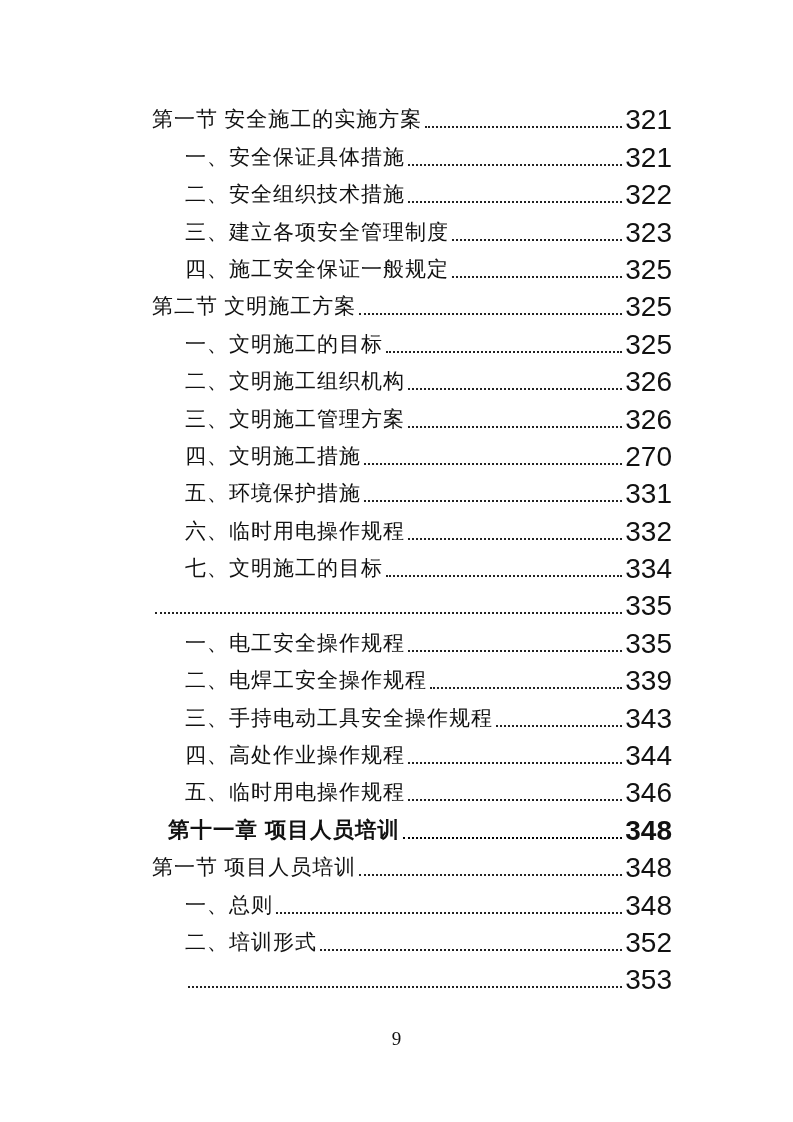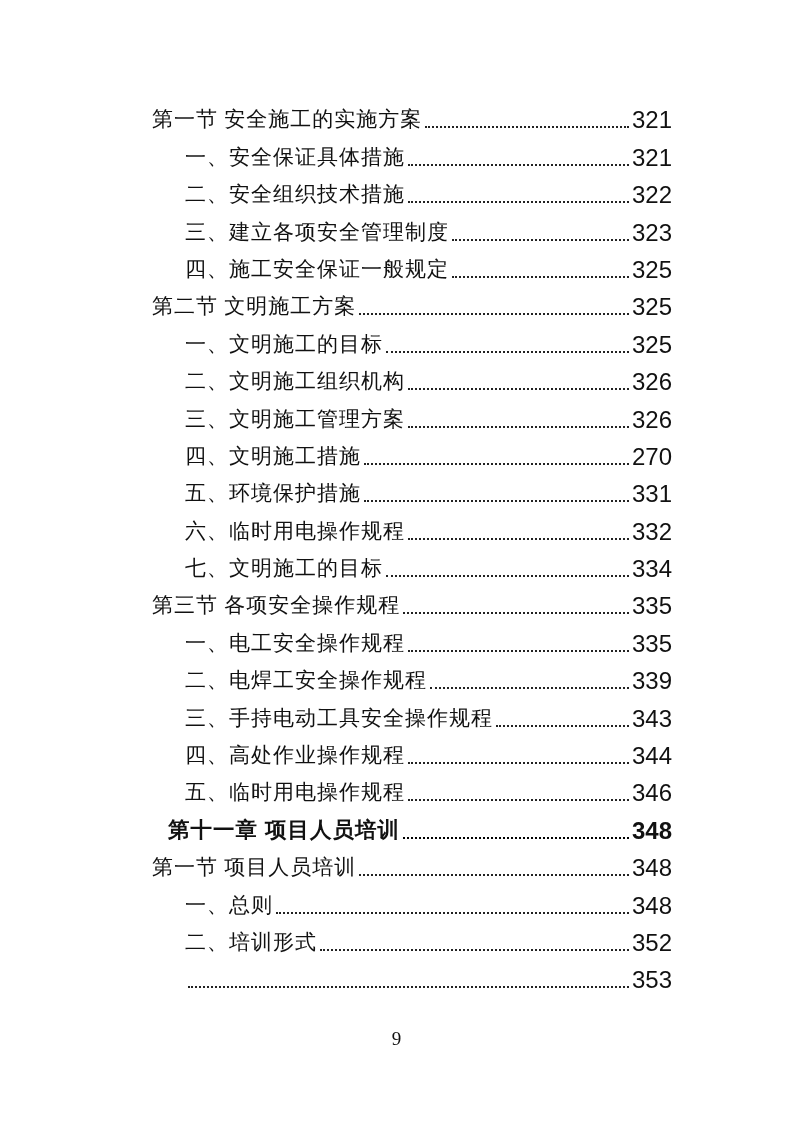--- a/index.html
+++ b/index.html
@@ -56,21 +56,21 @@
     right: 0;
     bottom: 8px;
     border-bottom: 2px dotted #222;
   }
   .toc-row.chapter .toc-dots::after {
     border-bottom: 2.5px dotted #000;
     bottom: 8px;
   }
   .toc-page {
     font-family: "Liberation Sans", "DejaVu Sans", sans-serif;
-    font-size: 24px;
+    font-size: 28px;
     white-space: nowrap;
   }
   .toc-row.chapter .toc-page { font-weight: bold; }
   .page-footer {
     position: absolute;
     top: 1028px;
     left: 0;
     width: 100%;
     text-align: center;
     font-size: 19px;
@@ -142,21 +142,20 @@
       <span class="toc-label">六、临时用电操作规程</span>
       <span class="toc-dots"></span>
       <span class="toc-page">332</span>
     </div>
       <div class="toc-row sub">
       <span class="toc-label">七、文明施工的目标</span>
       <span class="toc-dots"></span>
       <span class="toc-page">334</span>
     </div>
       <div class="toc-row section">
-      <span class="toc-label">第三节 各项安全操作规程</span>
       <span class="toc-dots"></span>
       <span class="toc-page">335</span>
     </div>
       <div class="toc-row sub">
       <span class="toc-label">一、电工安全操作规程</span>
       <span class="toc-dots"></span>
       <span class="toc-page">335</span>
     </div>
       <div class="toc-row sub">
       <span class="toc-label">二、电焊工安全操作规程</span>

